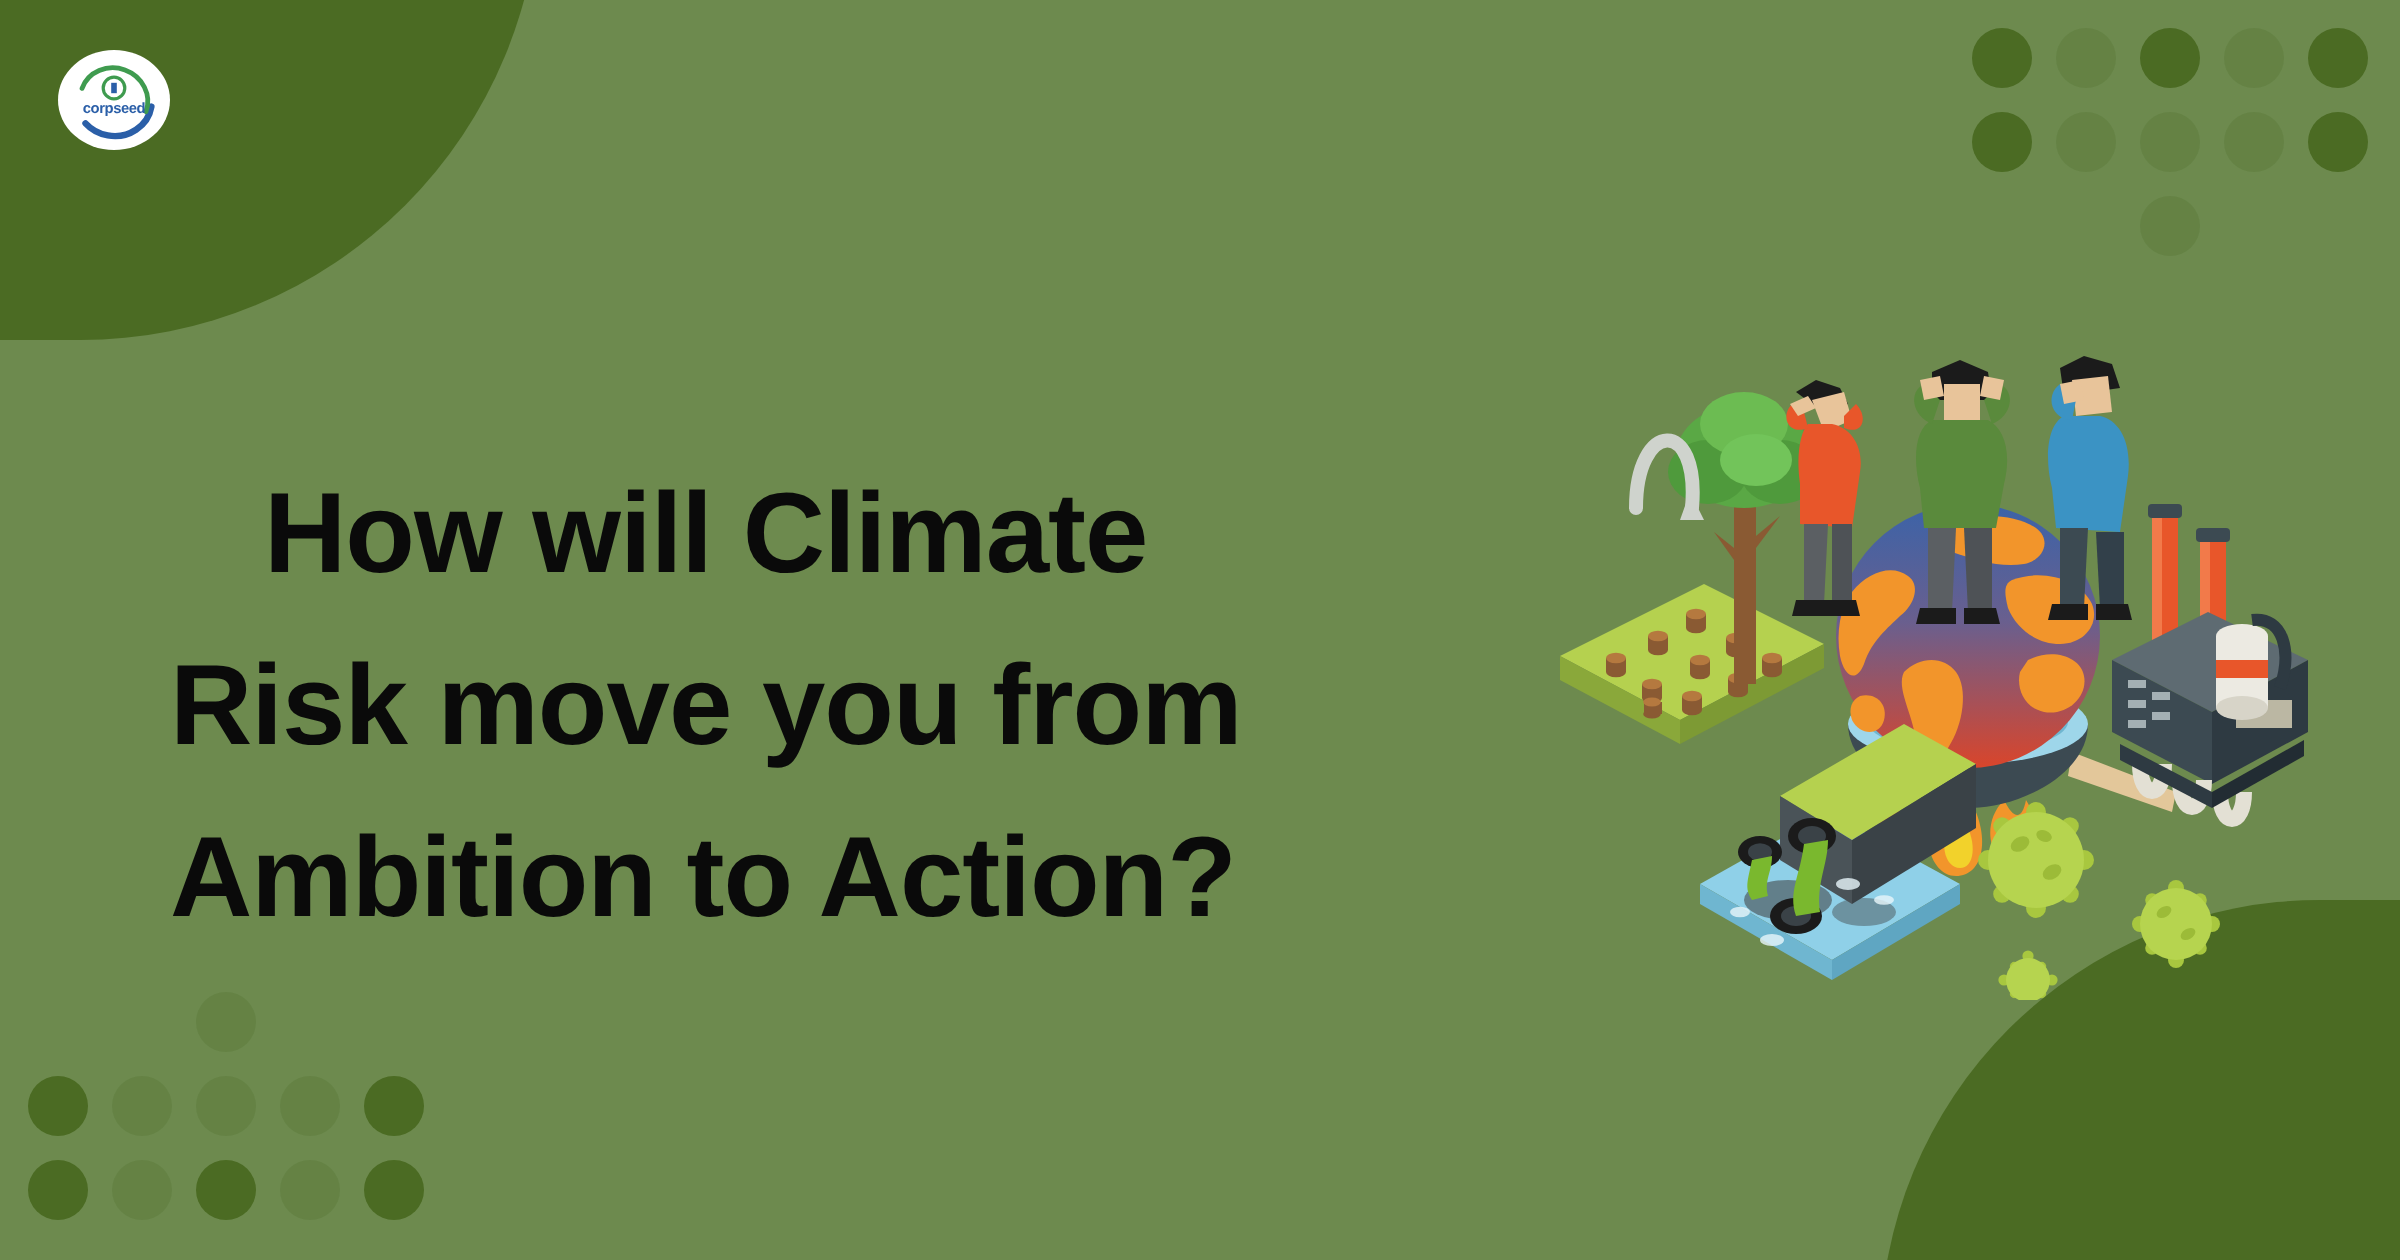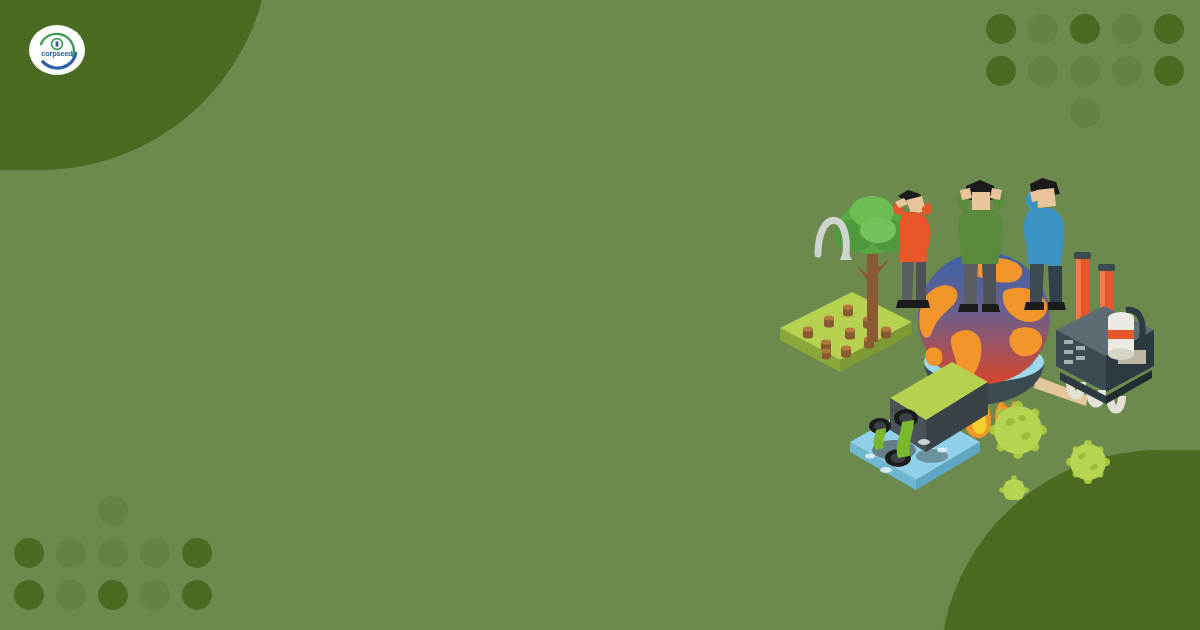--- a/index.html
+++ b/index.html
@@ -163,20 +163,25 @@
 
   <svg id="logo" viewBox="0 0 58 52">
     <ellipse cx="29" cy="26" rx="28" ry="25" fill="#ffffff"></ellipse>
     <path d="M 10 26 a 19 18 0 0 1 19 -18 a 19 18 0 0 1 12 4" fill="none" stroke="#2b5fa8" stroke-width="3.2" stroke-linecap="round" transform="rotate(190 29 26)"></path>
     <path d="M 12 26 a 17 16 0 0 1 17 -16 a 17 16 0 0 1 17 16" fill="none" stroke="#3f9b4f" stroke-width="2.4" stroke-linecap="round" transform="rotate(20 29 26)"></path>
     <circle cx="29" cy="20" r="5.4" fill="none" stroke="#3f9b4f" stroke-width="1.6"></circle>
     <path d="M 27.6 17.4 L 30.4 17.4 L 30.4 22.6 L 27.6 22.6 Z" fill="#2b5fa8"></path>
     <text x="29" y="32.4" font-family="'Liberation Sans', sans-serif" font-size="7.4" font-weight="700" fill="#2b5fa8" text-anchor="middle" letter-spacing="-0.2">corpseed</text>
   </svg>
 
+  <h1 id="headline">
+    <span class="hl-line indent">How will Climate</span>
+    <span class="hl-line">Risk move you from</span>
+    <span class="hl-line">Ambition to Action?</span>
+  </h1>
 
   <svg id="illustration" viewBox="0 0 400 350">
 
     <g>
       <path d="M 6 178 L 78 142 L 138 172 L 66 210 Z" fill="#b5d14f"></path>
       <path d="M 6 178 L 66 210 L 66 222 L 6 190 Z" fill="#8aa83a"></path>
       <path d="M 66 210 L 138 172 L 138 184 L 66 222 Z" fill="#7d9a34"></path>
       <g fill="#8a5a33">
         <g>
             <ellipse cx="34" cy="186" rx="5" ry="2.6"></ellipse>

